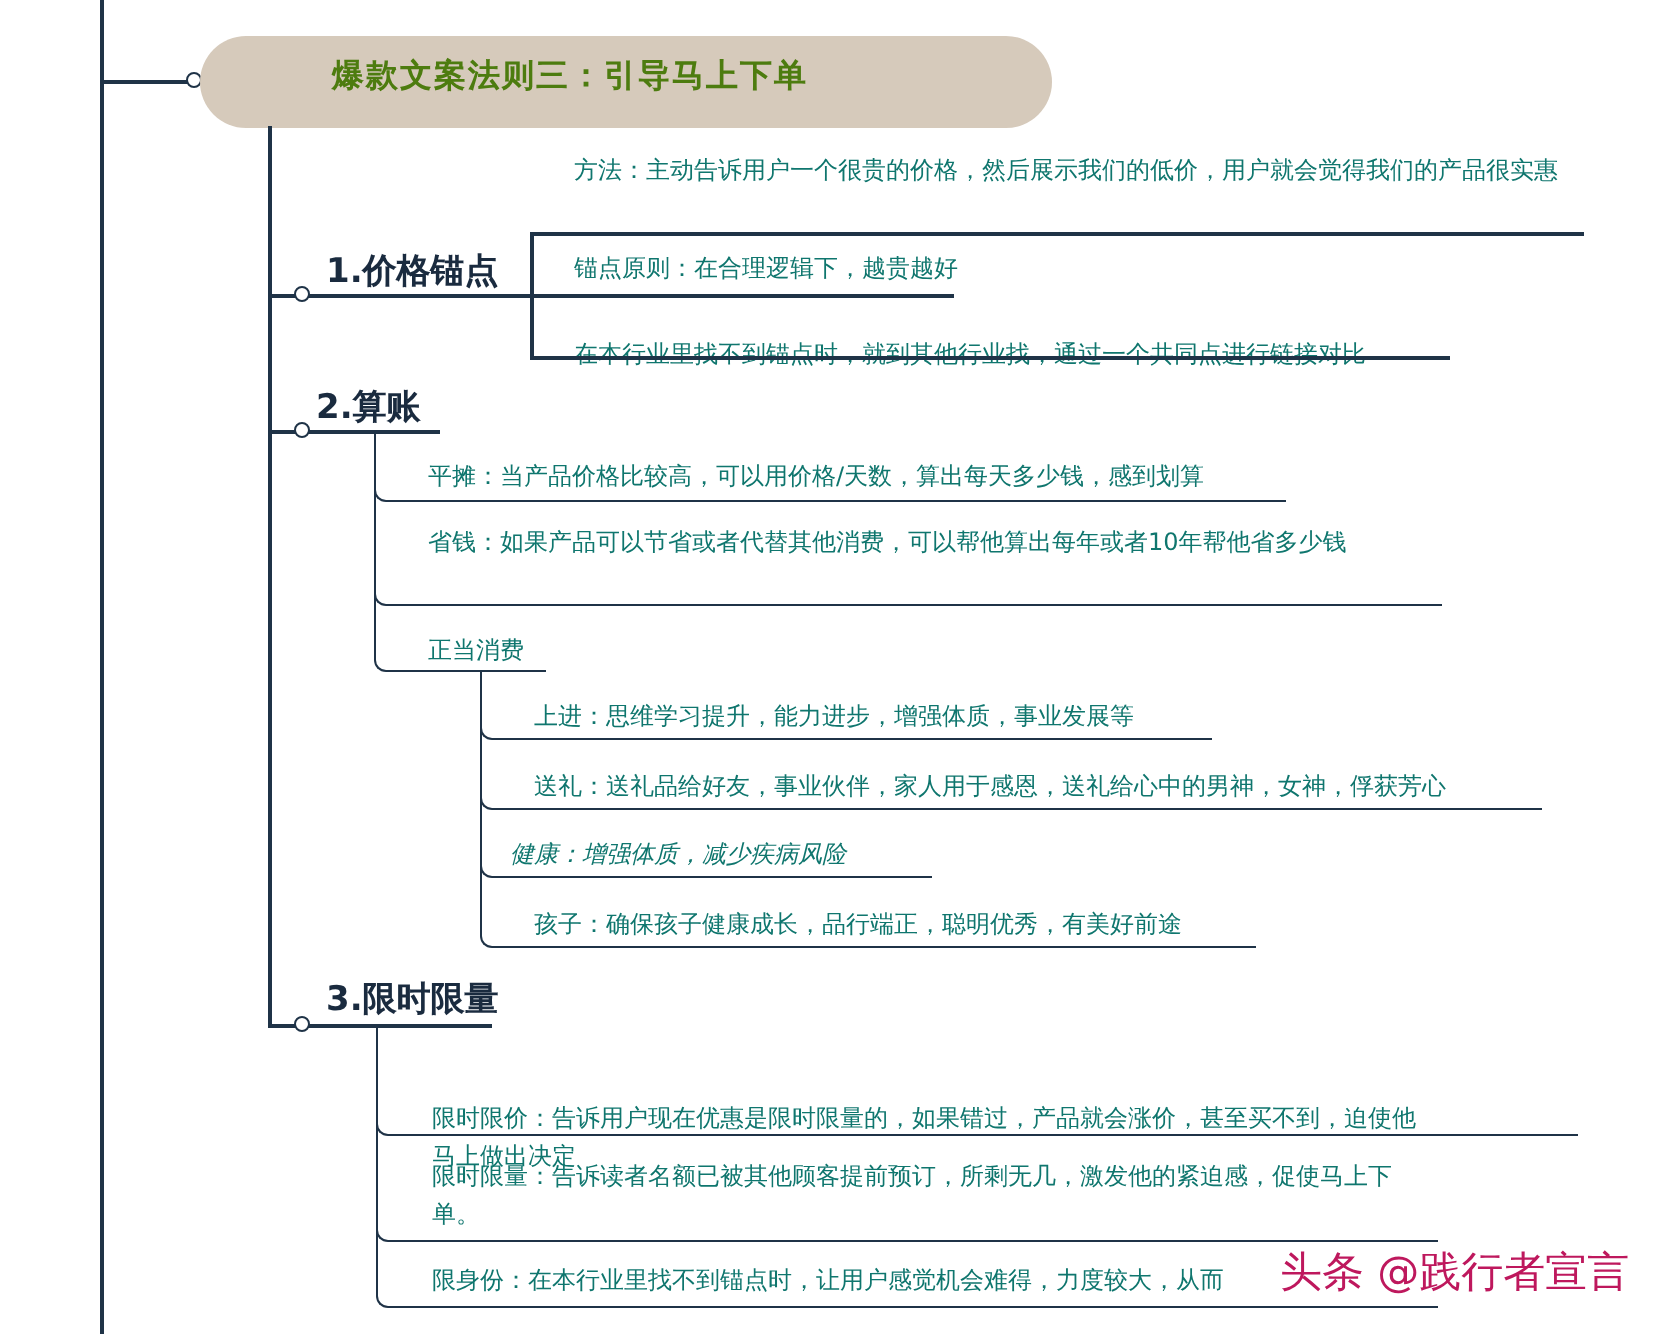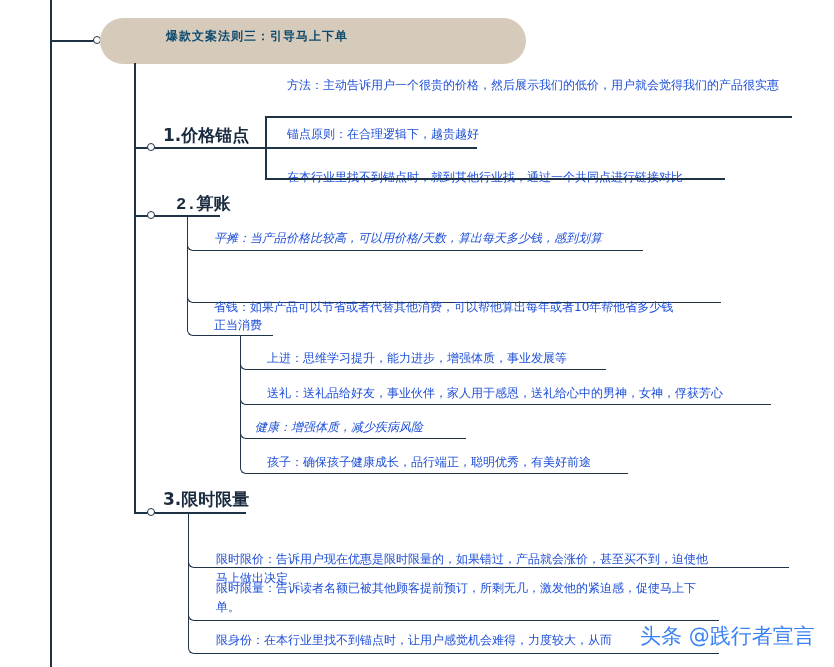--- a/index.html
+++ b/index.html
@@ -1,25 +1,25 @@
 <!DOCTYPE html>
 <html><head>
 <meta charset="utf-8">
 <style>
   html,body{margin:0;padding:0;}
   body{width:834px;height:667px;background:#ffffff;position:relative;overflow:hidden;
        font-family:"DejaVu Sans","Liberation Sans",sans-serif;color:#404040;}
   .ln{position:absolute;background:#1f3347;}
   .node-dot{position:absolute;width:6px;height:6px;border:1.5px solid #1f3347;border-radius:50%;background:#fff;box-sizing:content-box;}
   .pill{position:absolute;left:100px;top:18px;width:426px;height:46px;border-radius:23px;background:#d6cabb;}
-  .pill-text{position:absolute;left:166px;top:28px;font-size:12px;font-weight:bold;color:#0c4a6e;letter-spacing:1px;white-space:nowrap;}
+  .pill-text{position:absolute;left:166px;top:28px;font-size:16px;font-weight:bold;color:#4d7c0f;letter-spacing:1px;white-space:nowrap;}
   .h2{position:absolute;font-size:17px;font-weight:bold;color:#1a2b3f;white-space:nowrap;}
-  .leaf{position:absolute;font-size:12px;line-height:19px;color:#1d4ed8;}
+  .leaf{position:absolute;font-size:12px;line-height:19px;color:#0f766e;}
   .curve{position:absolute;border-left:1.5px solid #1f3347;border-bottom:1.5px solid #1f3347;border-bottom-left-radius:6px;}
-  .wm{position:absolute;left:640px;top:622px;font-size:21px;color:#3b82f6;white-space:nowrap;text-shadow:0 0 2px #fff,0 0 3px #fff;}
+  .wm{position:absolute;left:640px;top:622px;font-size:21px;color:#be185d;white-space:nowrap;text-shadow:0 0 2px #fff,0 0 3px #fff;}
 </style>
 </head>
 <body>
 
 <div class="ln" style="left:50px;top:0;width:2px;height:667px;"></div>
 <div class="ln" style="left:50px;top:40px;width:46px;height:1.5px;"></div>
 <div class="node-dot" style="left:93px;top:36px;"></div>
 
 <div class="pill"></div>
 <div class="pill-text">爆款文案法则三：引导马上下单</div>
@@ -30,28 +30,28 @@
 <div class="ln" style="left:134px;top:147px;width:132px;height:1.5px;"></div>
 <div class="node-dot" style="left:147px;top:143px;"></div>
 <div class="ln" style="left:265px;top:117px;width:1.5px;height:62px;"></div>
 <div class="leaf" style="left:287px;top:76px;width:505px;">方法：主动告诉用户一个很贵的价格，然后展示我们的低价，用户就会觉得我们的产品很实惠</div>
 <div class="ln" style="left:265px;top:116px;width:527px;height:1.5px;"></div>
 <div class="leaf" style="left:287px;top:125px;white-space:nowrap;">锚点原则：在合理逻辑下，越贵越好</div>
 <div class="ln" style="left:265px;top:147px;width:212px;height:1.5px;"></div>
 <div class="leaf" style="left:287px;top:156px;white-space:nowrap;margin-top:12px;">在本行业里找不到锚点时，就到其他行业找，通过一个共同点进行链接对比</div>
 <div class="ln" style="left:265px;top:178px;width:460px;height:1.5px;"></div>
 
-<div class="h2" style="left:176px;top:192px;font-family:Liberation Mono, monospace;">2.算账</div>
+<div class="h2" style="left:158px;top:192px;">2.算账</div>
 <div class="ln" style="left:134px;top:215px;width:86px;height:1.5px;"></div>
 <div class="node-dot" style="left:147px;top:211px;"></div>
 
 <div class="curve" style="left:187px;top:215px;width:455px;height:35px;"></div>
-<div class="leaf" style="left:214px;top:229px;white-space:nowrap;font-style:italic;">平摊：当产品价格比较高，可以用价格/天数，算出每天多少钱，感到划算</div>
+<div class="leaf" style="left:214px;top:229px;white-space:nowrap;">平摊：当产品价格比较高，可以用价格/天数，算出每天多少钱，感到划算</div>
 <div class="curve" style="left:187px;top:215px;width:533px;height:87px;"></div>
-<div class="leaf" style="left:214px;top:262px;width:495px;margin-top:36px;">省钱：如果产品可以节省或者代替其他消费，可以帮他算出每年或者10年帮他省多少钱</div>
+<div class="leaf" style="left:214px;top:262px;width:495px;">省钱：如果产品可以节省或者代替其他消费，可以帮他算出每年或者10年帮他省多少钱</div>
 <div class="curve" style="left:187px;top:215px;width:85px;height:120px;"></div>
 <div class="leaf" style="left:214px;top:316px;white-space:nowrap;text-align:center;">正当消费</div>
 
 <div class="curve" style="left:240px;top:335px;width:365px;height:34px;"></div>
 <div class="leaf" style="left:267px;top:349px;white-space:nowrap;">上进：思维学习提升，能力进步，增强体质，事业发展等</div>
 <div class="curve" style="left:240px;top:335px;width:530px;height:69px;"></div>
 <div class="leaf" style="left:267px;top:384px;white-space:nowrap;">送礼：送礼品给好友，事业伙伴，家人用于感恩，送礼给心中的男神，女神，俘获芳心</div>
 <div class="curve" style="left:240px;top:335px;width:225px;height:103px;"></div>
 <div class="leaf" style="left:255px;top:418px;white-space:nowrap;font-style:italic;">健康：增强体质，减少疾病风险</div>
 <div class="curve" style="left:240px;top:335px;width:387px;height:138px;"></div>

